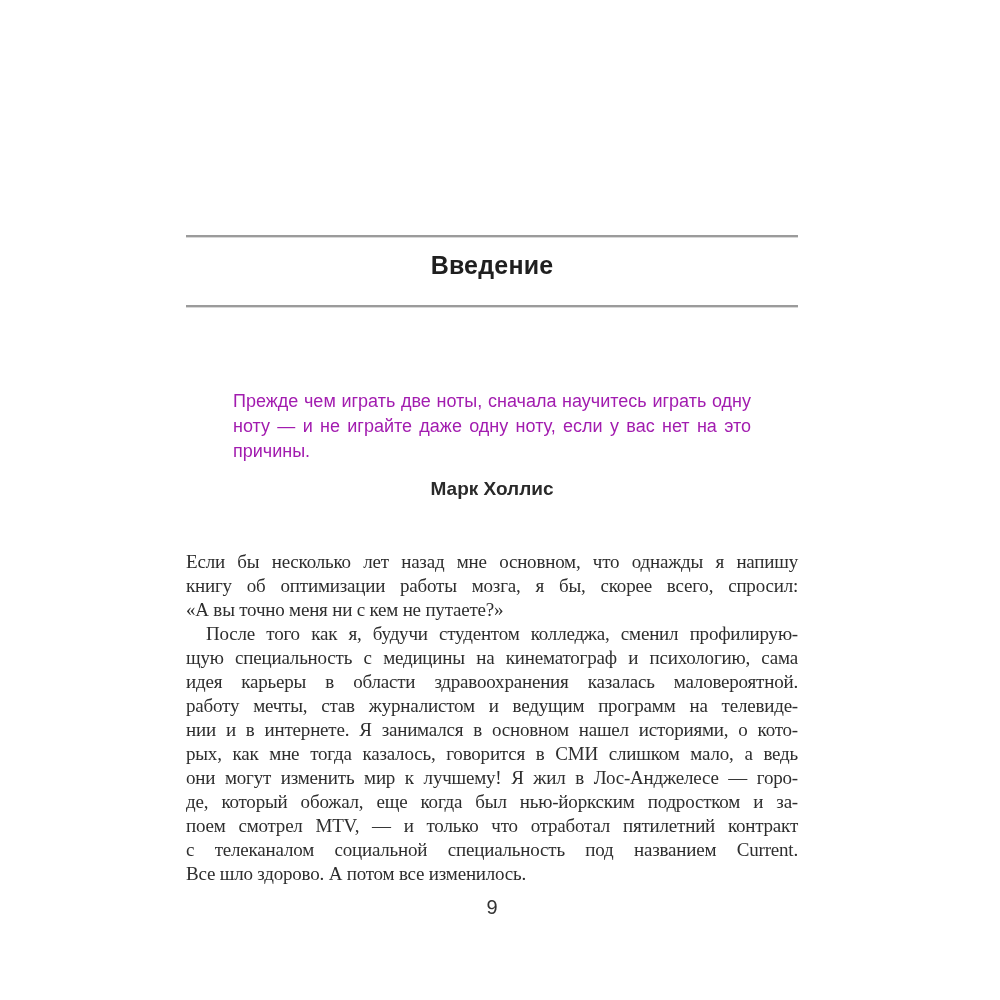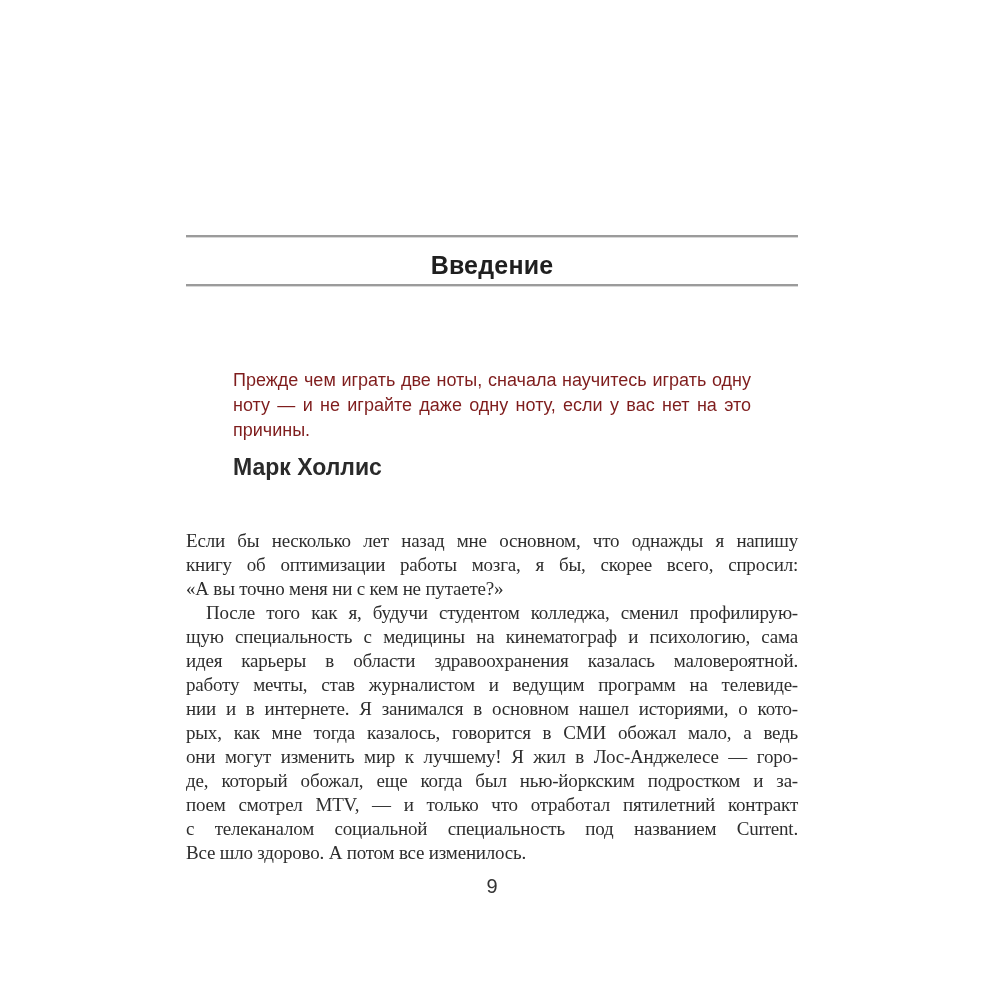--- a/index.html
+++ b/index.html
@@ -24,54 +24,54 @@
   .heading-block {
     margin-top: 235px;
   }
   .rule {
     height: 2px;
     background: #9b9b9b;
     border-bottom: 1px solid #d8d8d8;
   }
   .chapter-title {
     margin: 0;
-    height: 46px;
+    height: 67px;
     line-height: 55px;
     text-align: center;
     font-family: "Liberation Sans", sans-serif;
     font-weight: 700;
     font-size: 25px;
     letter-spacing: 0.2px;
     color: #1f1f1f;
   }
   
   .epigraph {
     margin-top: 81px;
     margin-left: 47px;
     width: 518px;
     font-family: "Liberation Sans", sans-serif;
     font-size: 18px;
     line-height: 25px;
-    color: #7f1d1d;
+    color: #a21caf;
   }
   .epigraph .line {
     text-align: justify;
     text-align-last: justify;
   }
   .epigraph .line.last {
     text-align-last: left;
   }
   .attribution {
     margin-top: 12px;
     margin-left: 47px;
     width: 518px;
-    text-align: left;
+    text-align: center;
     font-family: "Liberation Sans", sans-serif;
     font-weight: 700;
-    font-size: 23px;
+    font-size: 19px;
     line-height: 25px;
     color: #2a2a2a;
   }
   
   .body-text {
     margin-top: 49px;
     width: 612px;
     font-family: "Liberation Serif", serif;
     font-size: 19px;
     line-height: 24px;
@@ -121,21 +121,21 @@
 
     <div class="body-text">
         <div class="line">Если бы несколько лет назад мне основном, что однажды я напишу</div>
         <div class="line">книгу об оптимизации работы мозга, я бы, скорее всего, спросил:</div>
         <div class="line last">«А вы точно меня ни с кем не путаете?»</div>
         <div class="line indent">После того как я, будучи студентом колледжа, сменил профилирую-</div>
         <div class="line">щую специальность с медицины на кинематограф и психологию, сама</div>
         <div class="line">идея карьеры в области здравоохранения казалась маловероятной.</div>
         <div class="line">работу мечты, став журналистом и ведущим программ на телевиде-</div>
         <div class="line">нии и в интернете. Я занимался в основном нашел историями, о кото-</div>
-        <div class="line">рых, как мне тогда казалось, говорится в СМИ обожал мало, а ведь</div>
+        <div class="line">рых, как мне тогда казалось, говорится в СМИ слишком мало, а ведь</div>
         <div class="line">они могут изменить мир к лучшему! Я жил в Лос-Анджелесе — горо-</div>
         <div class="line">де, который обожал, еще когда был нью-йоркским подростком и за-</div>
         <div class="line">поем смотрел MTV, — и только что отработал пятилетний контракт</div>
         <div class="line">с телеканалом социальной специальность под названием Current.</div>
         <div class="line last">Все шло здорово. А потом все изменилось.</div>
       </div>
 
     <div class="page-number">9</div>
 
   </div>

